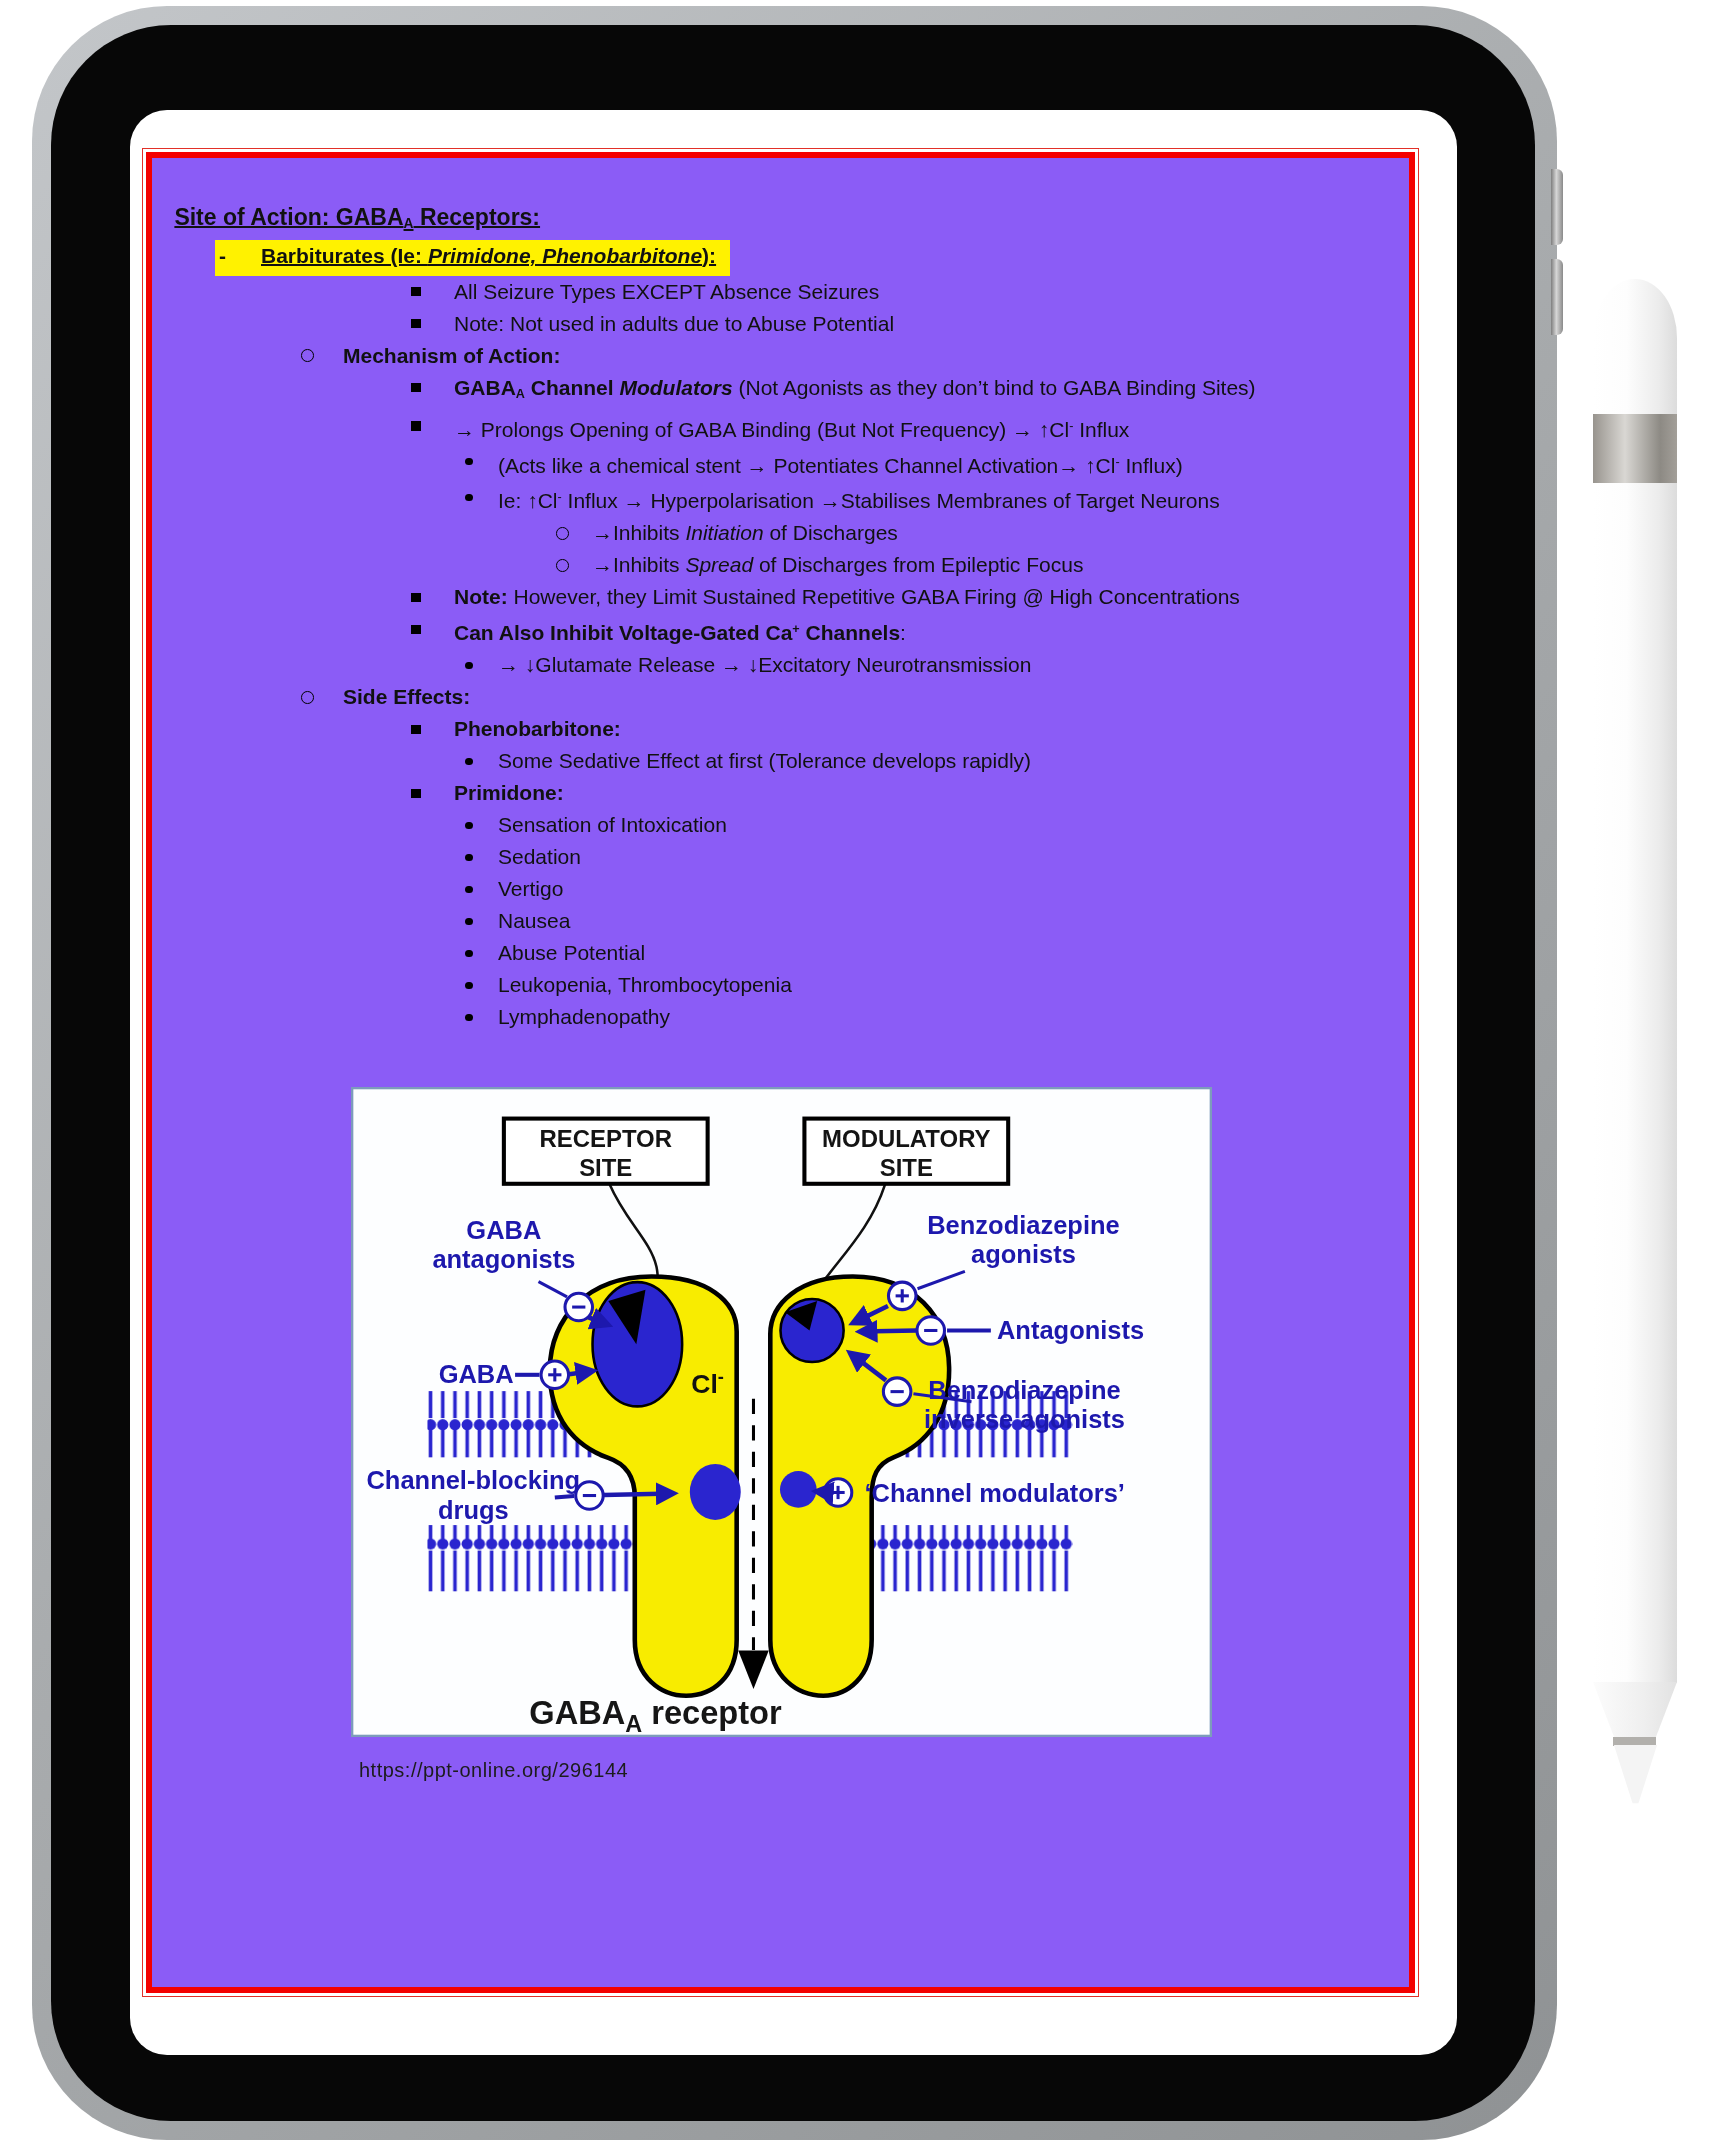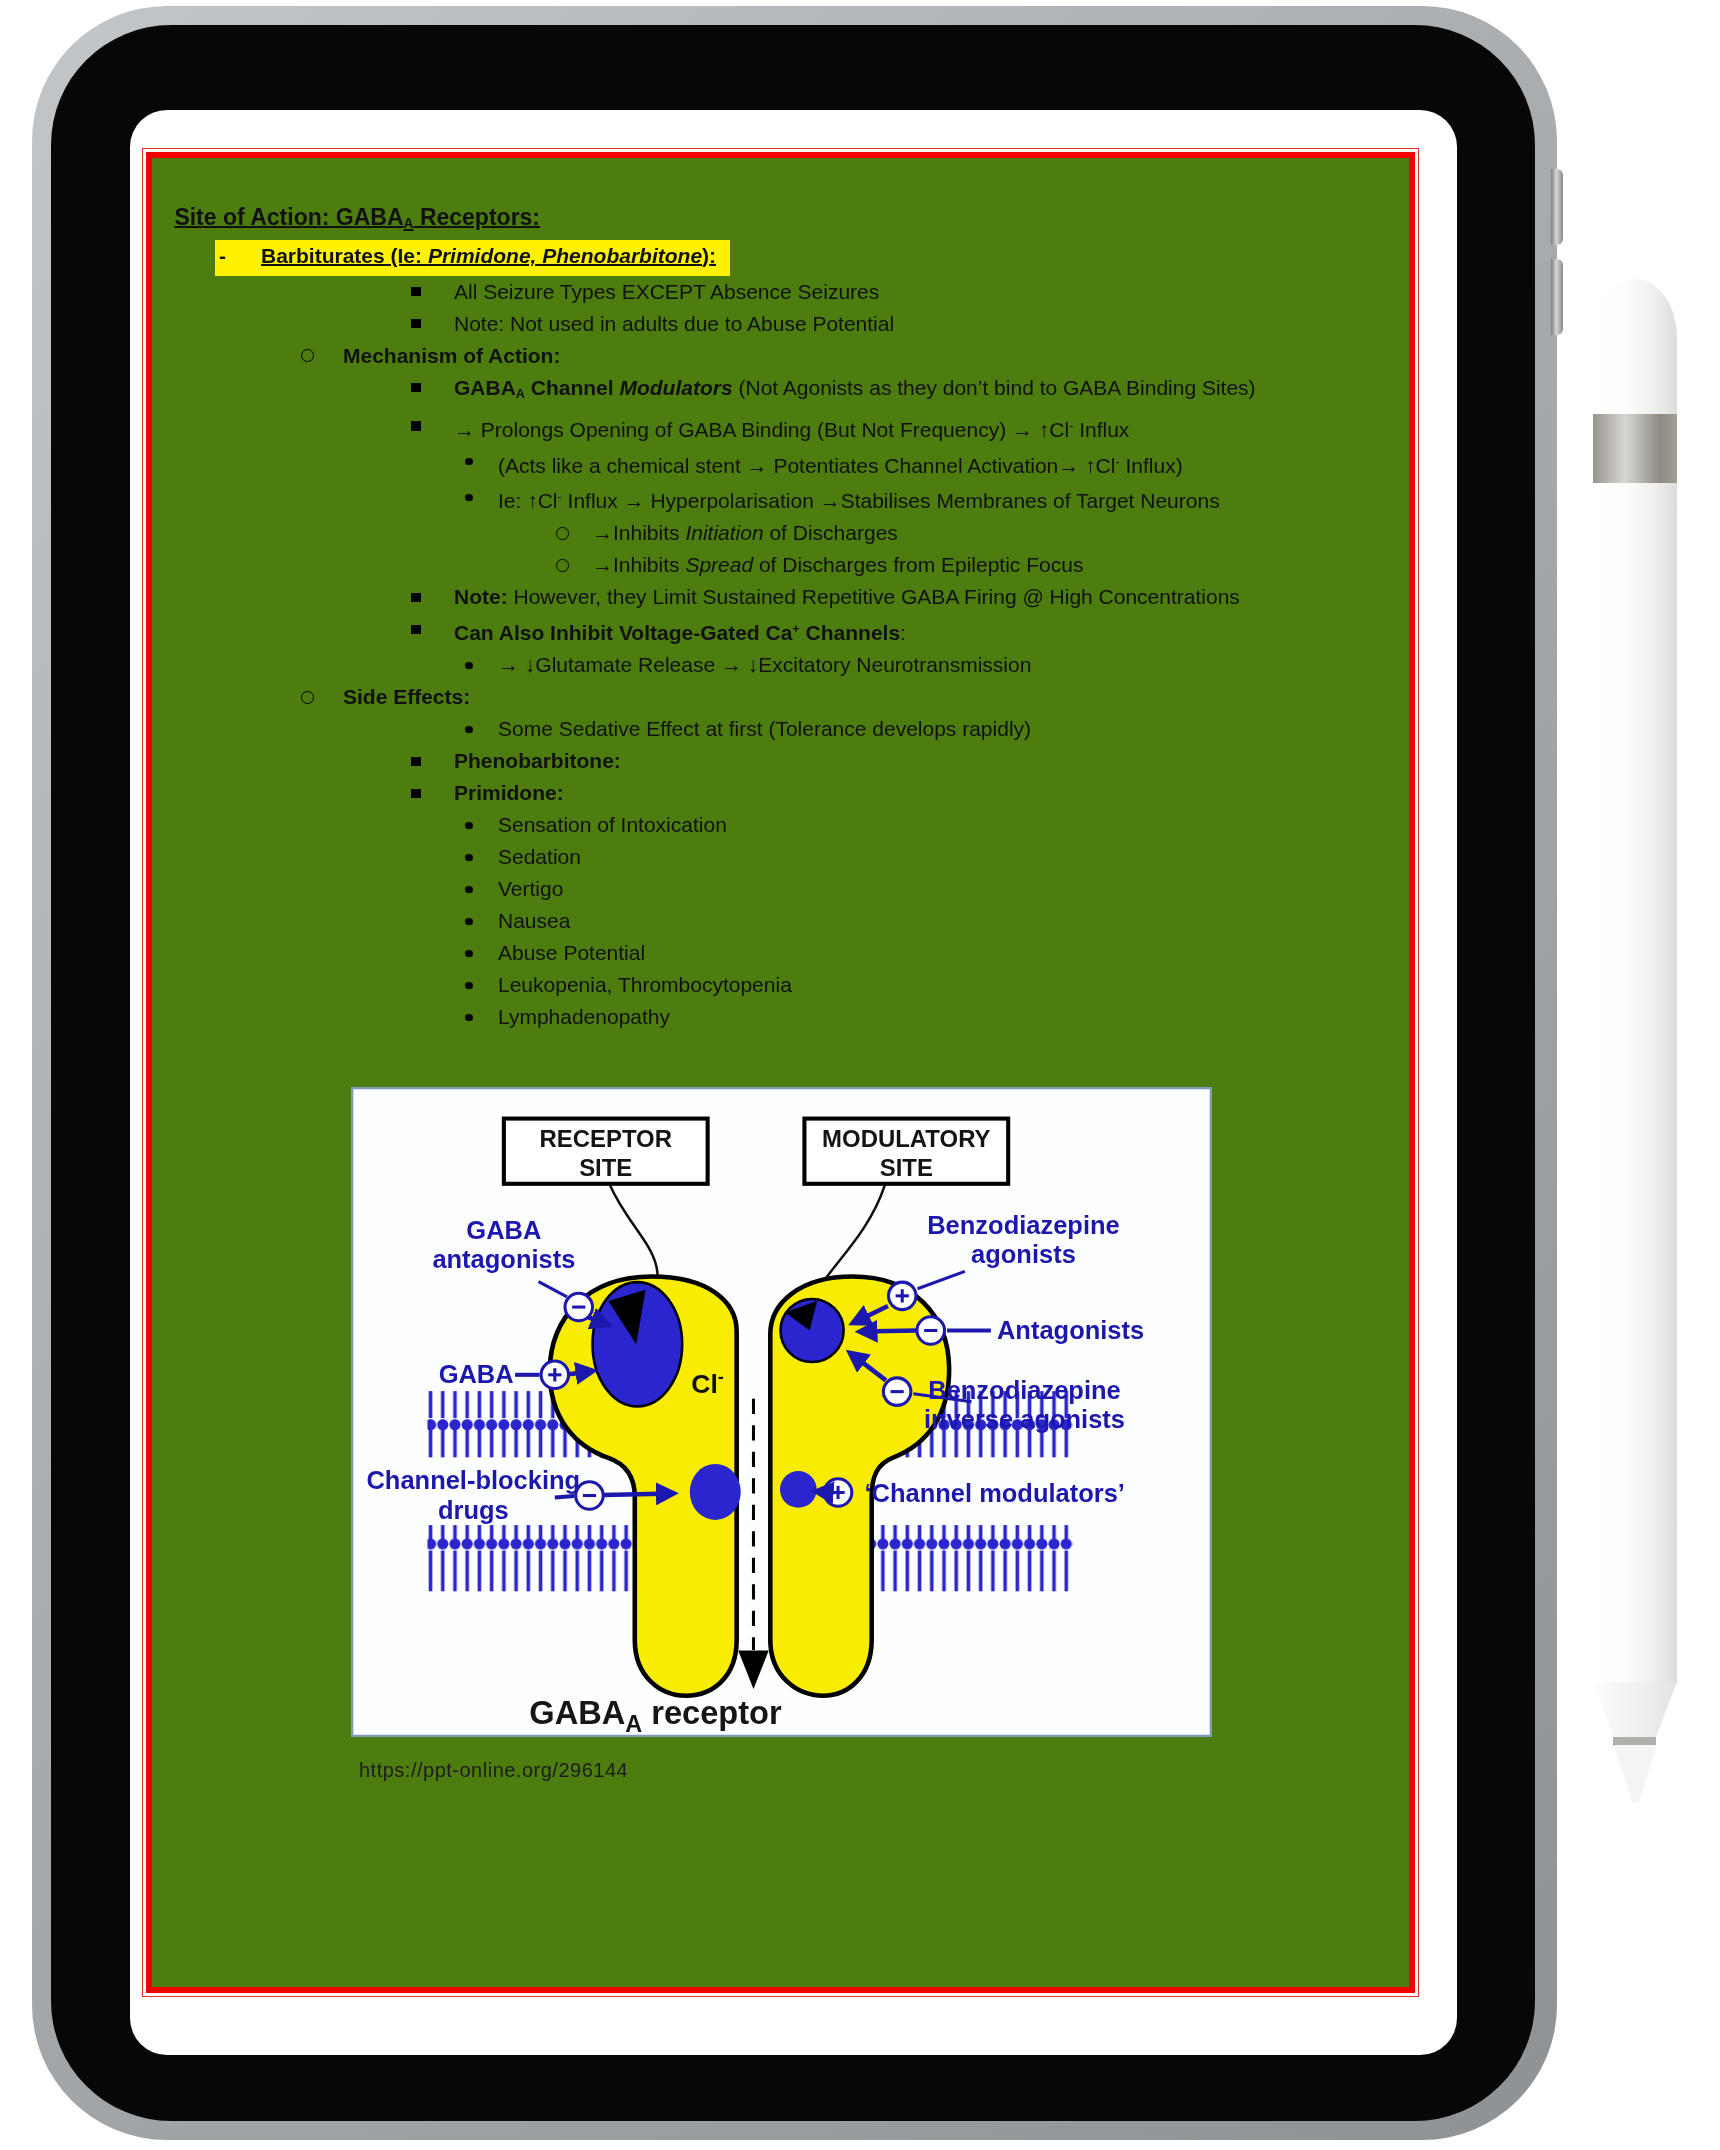--- a/index.html
+++ b/index.html
@@ -23,21 +23,21 @@
         background:linear-gradient(90deg,#98948e,#d9d7d3 38%,#8d8a84 80%,#a39f99 100%);}
   .pencil-taper{position:absolute;left:1593px;top:1682px;width:84px;height:57px;
         background:linear-gradient(90deg,#fcfcfc,#efefef 60%,#e2e2e2);
         clip-path:polygon(0 0,100% 0,74% 100%,26% 100%);}
   .pencil-ring{position:absolute;left:1613px;top:1737px;width:43px;height:8.7px;background:#b2b0ac;}
   .pencil-tip{position:absolute;left:1611px;top:1745px;width:49px;height:62px;background:#f4f4f4;
         clip-path:polygon(6% 0,94% 0,56% 94%,44% 94%);}
 
   
   .redbox{position:absolute;left:146px;top:152px;width:1269px;height:1841px;box-sizing:border-box;
-          border:6.6px solid #f40000;outline:1.5px solid #e23028;outline-offset:3.1px;background:#4d7c0f;overflow:hidden;}
+          border:6.6px solid #f40000;outline:1.5px solid #e23028;outline-offset:3.1px;background:#8b5cf6;overflow:hidden;}
   .outline{position:absolute;left:0;top:0;width:100%;padding-top:43px;}
   .line{position:relative;min-height:32px;line-height:32px;font-size:21px;color:#111;white-space:nowrap;}
   .lvl0{padding-left:22.4px;font-size:23px;}
   .lvl1{padding-left:63px;}
   .lvl2{padding-left:191px;}
   .lvl3{padding-left:277px;margin-left:25px;}
   .lvl4{padding-left:346px;}
   .lvl5{padding-left:440px;}
   .bullet{position:absolute;top:0;height:32px;display:inline-flex;align-items:center;z-index:2;}
   .lvl1 .bullet{left:67px;font-weight:700;}
@@ -82,22 +82,22 @@
           <div class="line lvl3"><span class="bullet b-square"></span><span class="runs"><span class="rb">GABA</span><span class="rb rsub">A</span><span class="rb"> Channel </span><span class="rb ri">Modulators</span><span class=""> (Not Agonists as they don’t bind to GABA Binding Sites)</span></span></div>
           <div class="line lvl3"><span class="bullet b-square"></span><span class="runs"><span class="">→ Prolongs Opening of GABA Binding (But Not Frequency) → ↑Cl</span><span class="rsup">-</span><span class=""> Influx</span></span></div>
           <div class="line lvl4"><span class="bullet b-dot"></span><span class="runs"><span class="">(Acts like a chemical stent → Potentiates Channel Activation→ ↑Cl</span><span class="rsup">-</span><span class=""> Influx)</span></span></div>
           <div class="line lvl4"><span class="bullet b-dot"></span><span class="runs"><span class="">Ie: ↑Cl</span><span class="rsup">-</span><span class=""> Influx → Hyperpolarisation →Stabilises Membranes of Target Neurons</span></span></div>
           <div class="line lvl5"><span class="bullet b-circle"></span><span class="runs"><span class="">→Inhibits </span><span class="ri">Initiation</span><span class=""> of Discharges</span></span></div>
           <div class="line lvl5"><span class="bullet b-circle"></span><span class="runs"><span class="">→Inhibits </span><span class="ri">Spread</span><span class=""> of Discharges from Epileptic Focus</span></span></div>
           <div class="line lvl3"><span class="bullet b-square"></span><span class="runs"><span class="rb">Note:</span><span class=""> However, they Limit Sustained Repetitive GABA Firing @ High Concentrations</span></span></div>
           <div class="line lvl3"><span class="bullet b-square"></span><span class="runs"><span class="rb">Can Also Inhibit Voltage-Gated Ca</span><span class="rb rsup">+</span><span class="rb"> Channels</span><span class="">:</span></span></div>
           <div class="line lvl4"><span class="bullet b-dot"></span><span class="runs"><span class="">→ ↓Glutamate Release → ↓Excitatory Neurotransmission</span></span></div>
           <div class="line lvl2"><span class="bullet b-circle"></span><span class="runs"><span class="rb">Side Effects:</span></span></div>
+          <div class="line lvl3"><span class="bullet b-square"></span><span class="runs"><span class="rb">Phenobarbitone:</span></span></div>
           <div class="line lvl4"><span class="bullet b-dot"></span><span class="runs"><span class="">Some Sedative Effect at first (Tolerance develops rapidly)</span></span></div>
-          <div class="line lvl3"><span class="bullet b-square"></span><span class="runs"><span class="rb">Phenobarbitone:</span></span></div>
           <div class="line lvl3"><span class="bullet b-square"></span><span class="runs"><span class="rb">Primidone:</span></span></div>
           <div class="line lvl4"><span class="bullet b-dot"></span><span class="runs"><span class="">Sensation of Intoxication</span></span></div>
           <div class="line lvl4"><span class="bullet b-dot"></span><span class="runs"><span class="">Sedation</span></span></div>
           <div class="line lvl4"><span class="bullet b-dot"></span><span class="runs"><span class="">Vertigo</span></span></div>
           <div class="line lvl4"><span class="bullet b-dot"></span><span class="runs"><span class="">Nausea</span></span></div>
           <div class="line lvl4"><span class="bullet b-dot"></span><span class="runs"><span class="">Abuse Potential</span></span></div>
           <div class="line lvl4"><span class="bullet b-dot"></span><span class="runs"><span class="">Leukopenia, Thrombocytopenia</span></span></div>
           <div class="line lvl4"><span class="bullet b-dot"></span><span class="runs"><span class="">Lymphadenopathy</span></span></div>
         </div>
 

